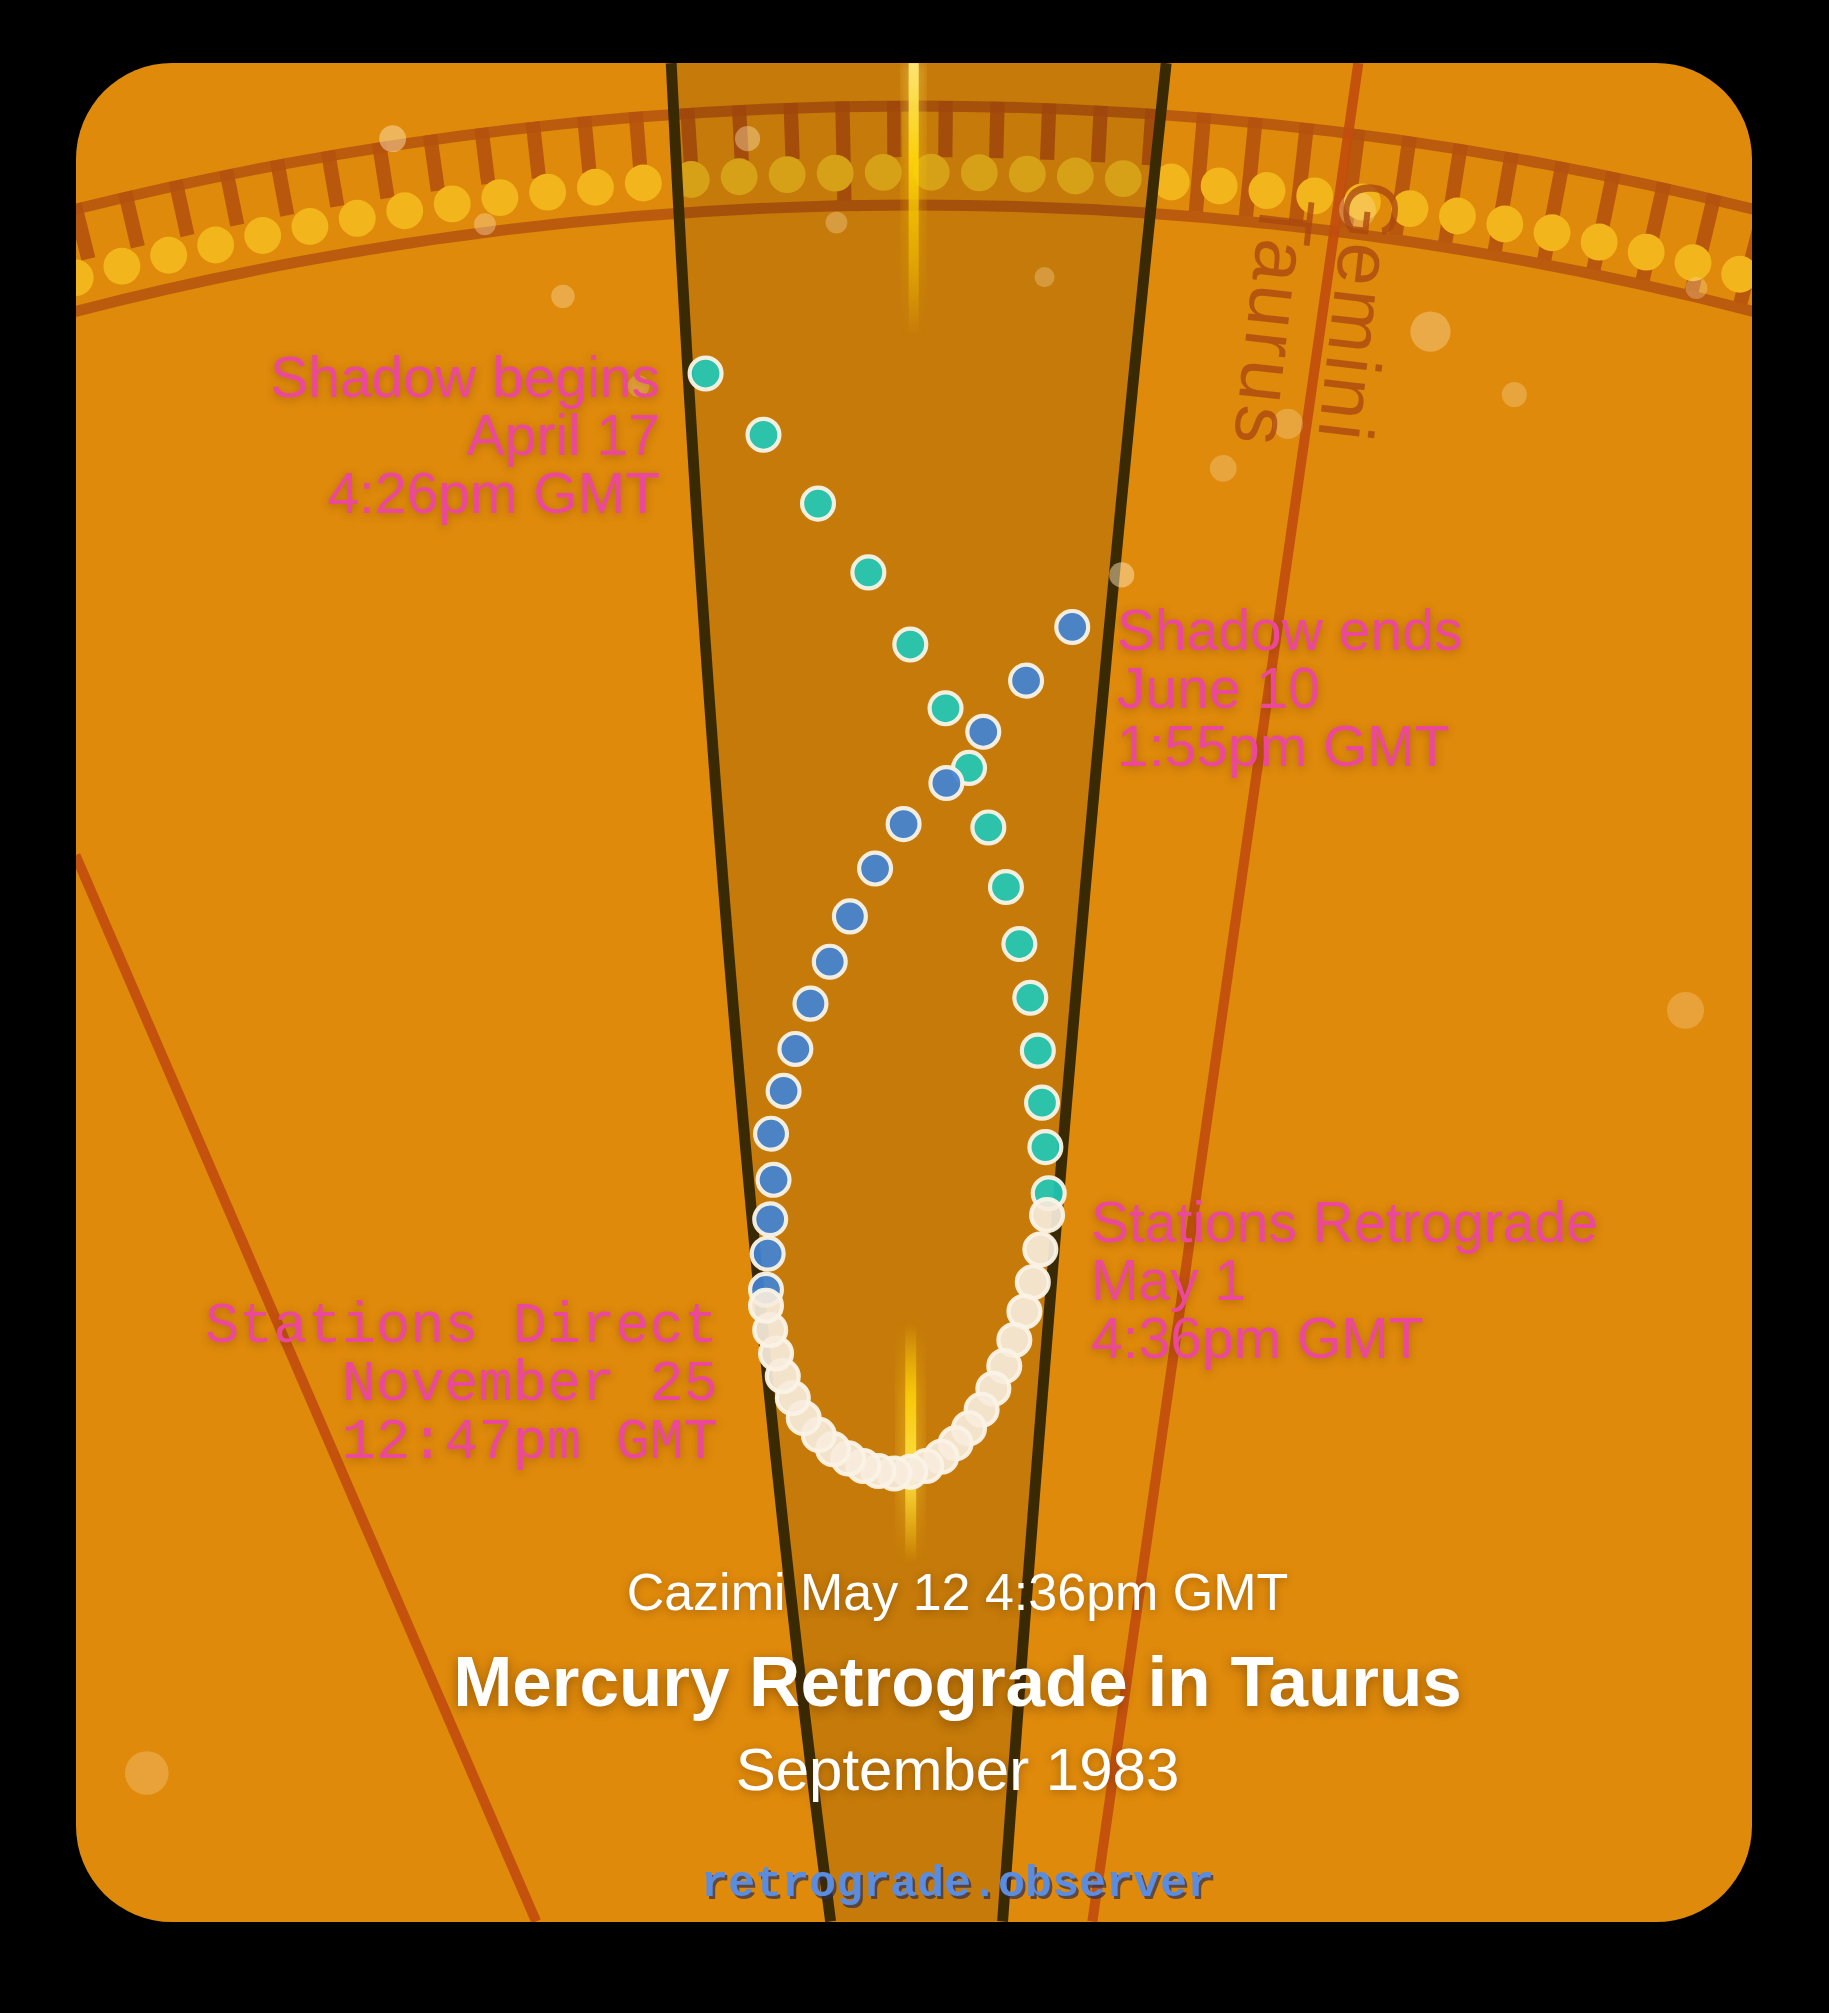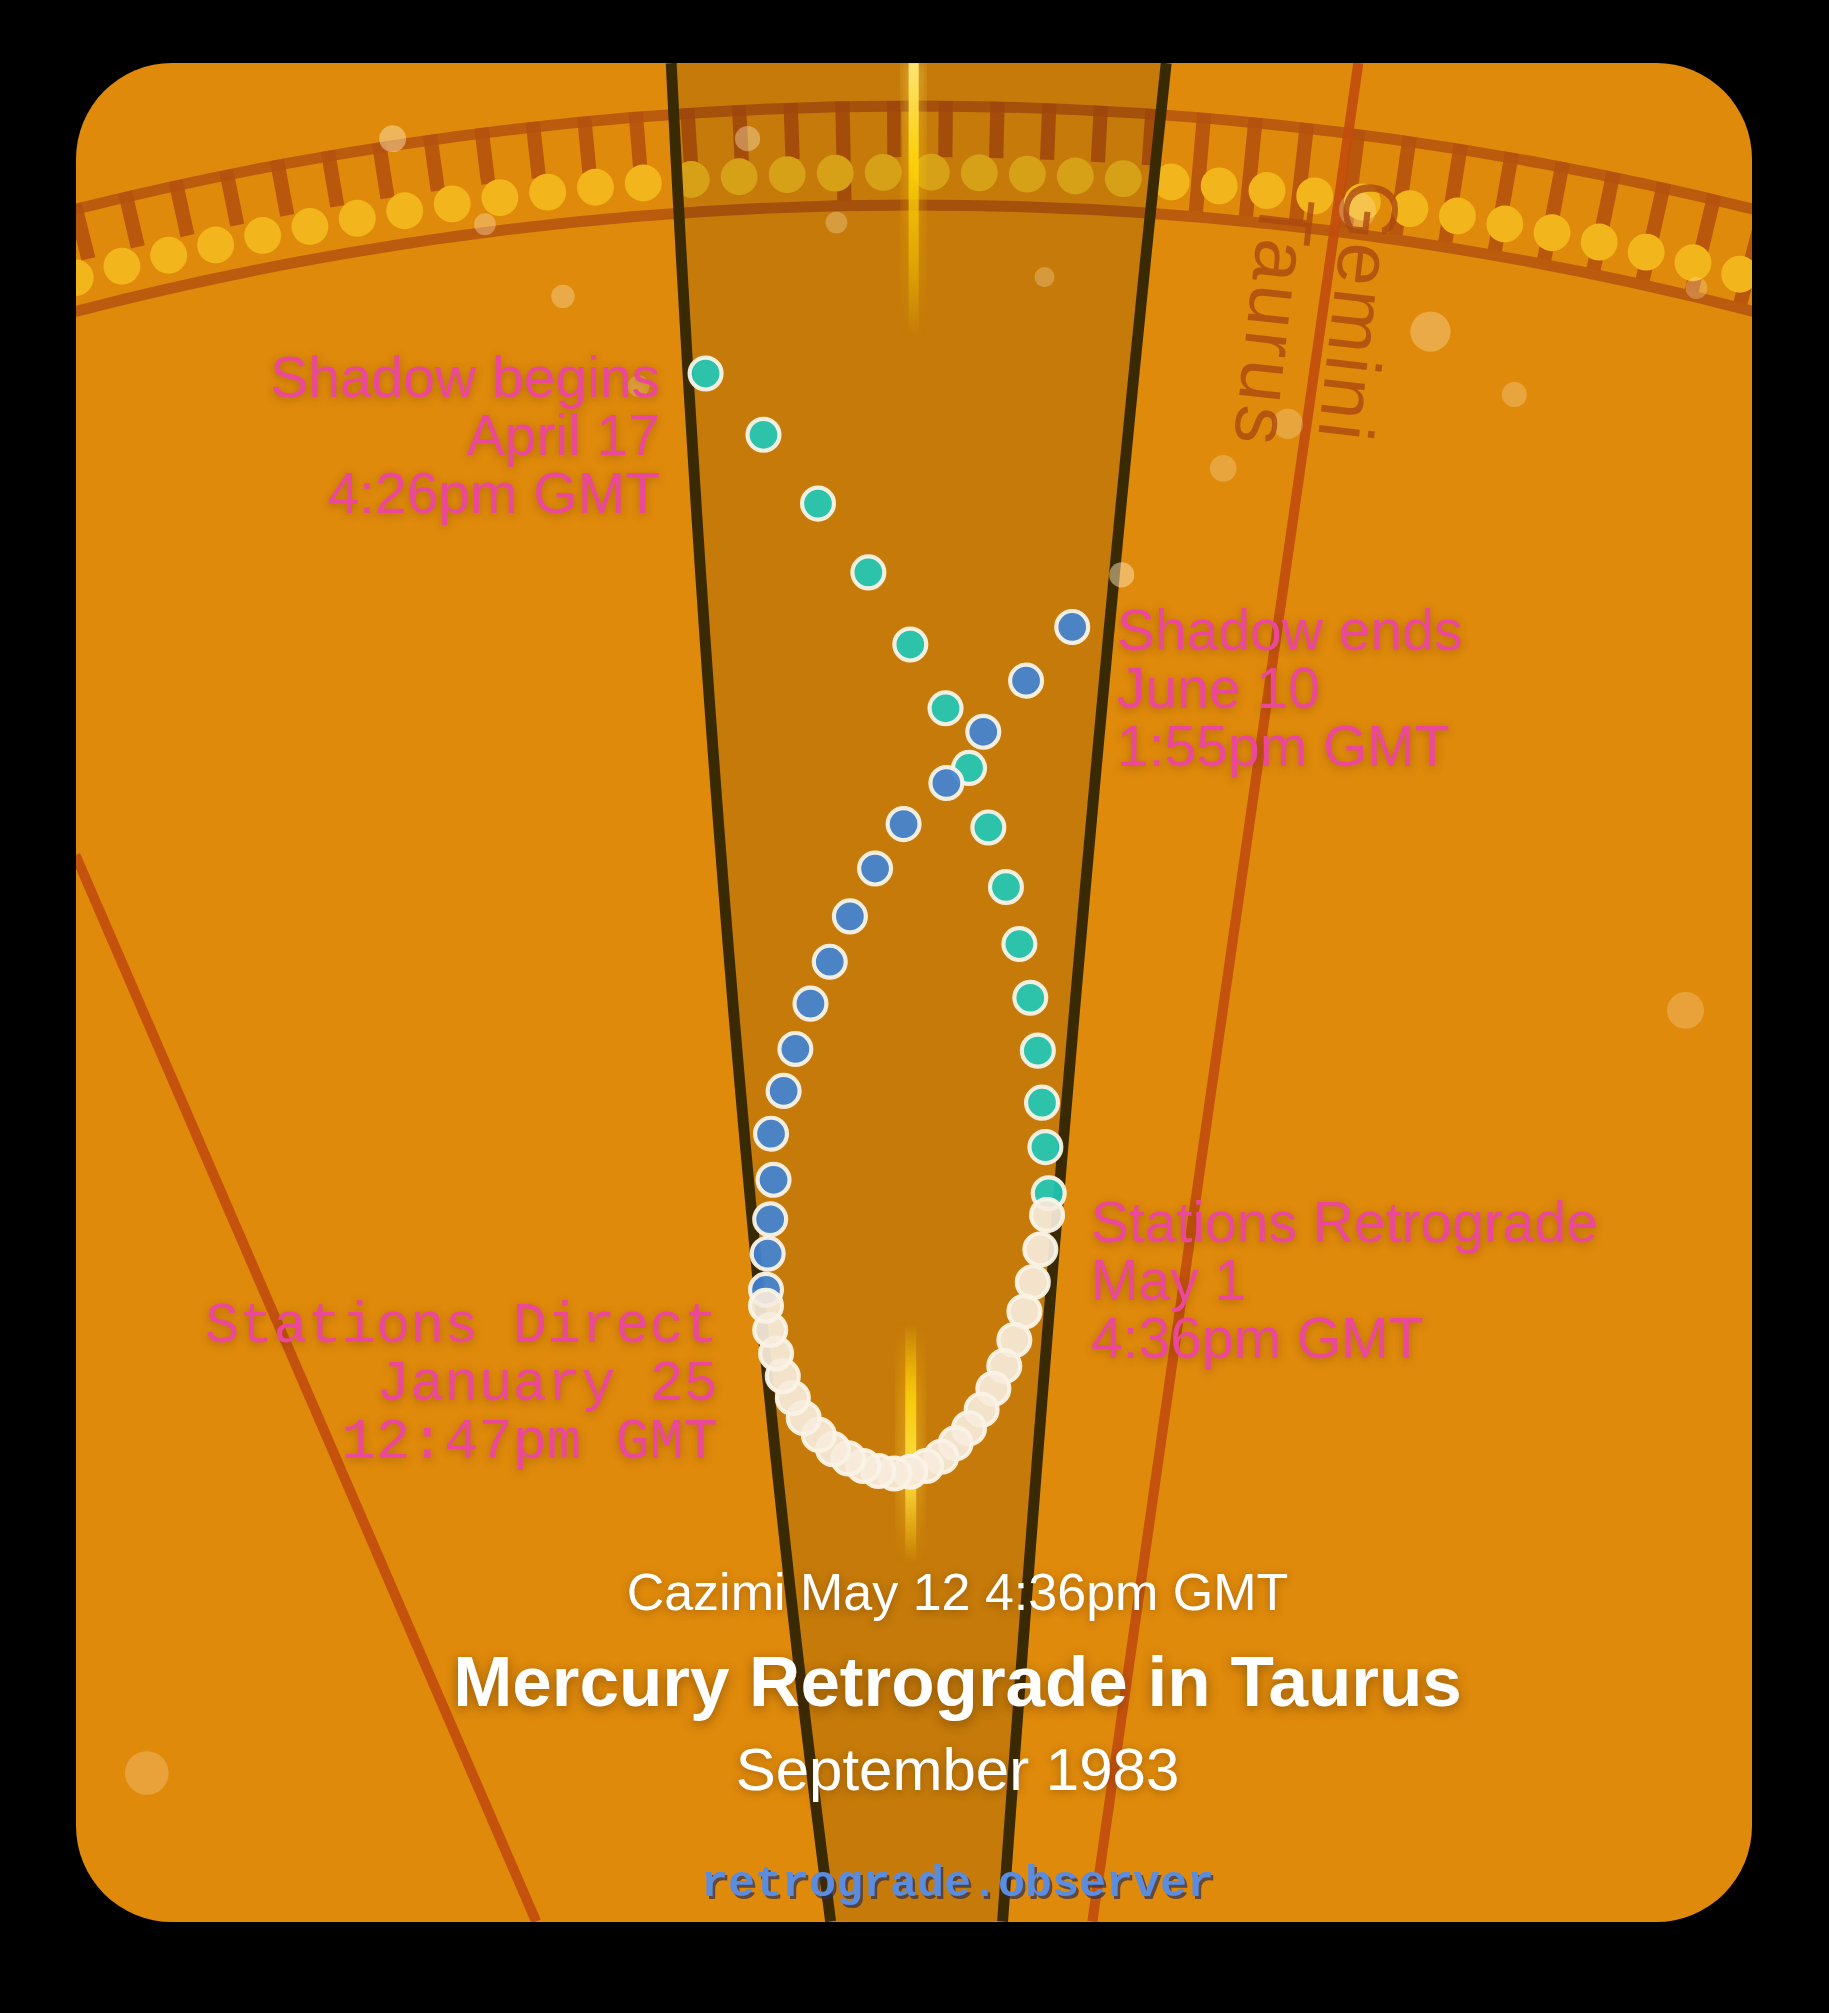--- a/index.html
+++ b/index.html
@@ -233,21 +233,21 @@
   </div>
 
   <div class="label" id="label-stations-retrograde">
     <div>Stations Retrograde</div>
     <div>May 1</div>
     <div>4:36pm GMT</div>
   </div>
 
   <div class="label" id="label-stations-direct">
     <div>Stations Direct</div>
-    <div>January 25</div>
+    <div>November 25</div>
     <div>12:47pm GMT</div>
   </div>
 
   <div class="centered" id="cazimi">Cazimi May 12 4:36pm GMT</div>
   <div class="centered" id="title">Mercury Retrograde in Taurus</div>
   <div class="centered" id="subtitle">September 1983</div>
   <div class="centered" id="footer" style="color: rgb(90, 140, 224);">retrograde.observer</div>
 </div>
 
 

